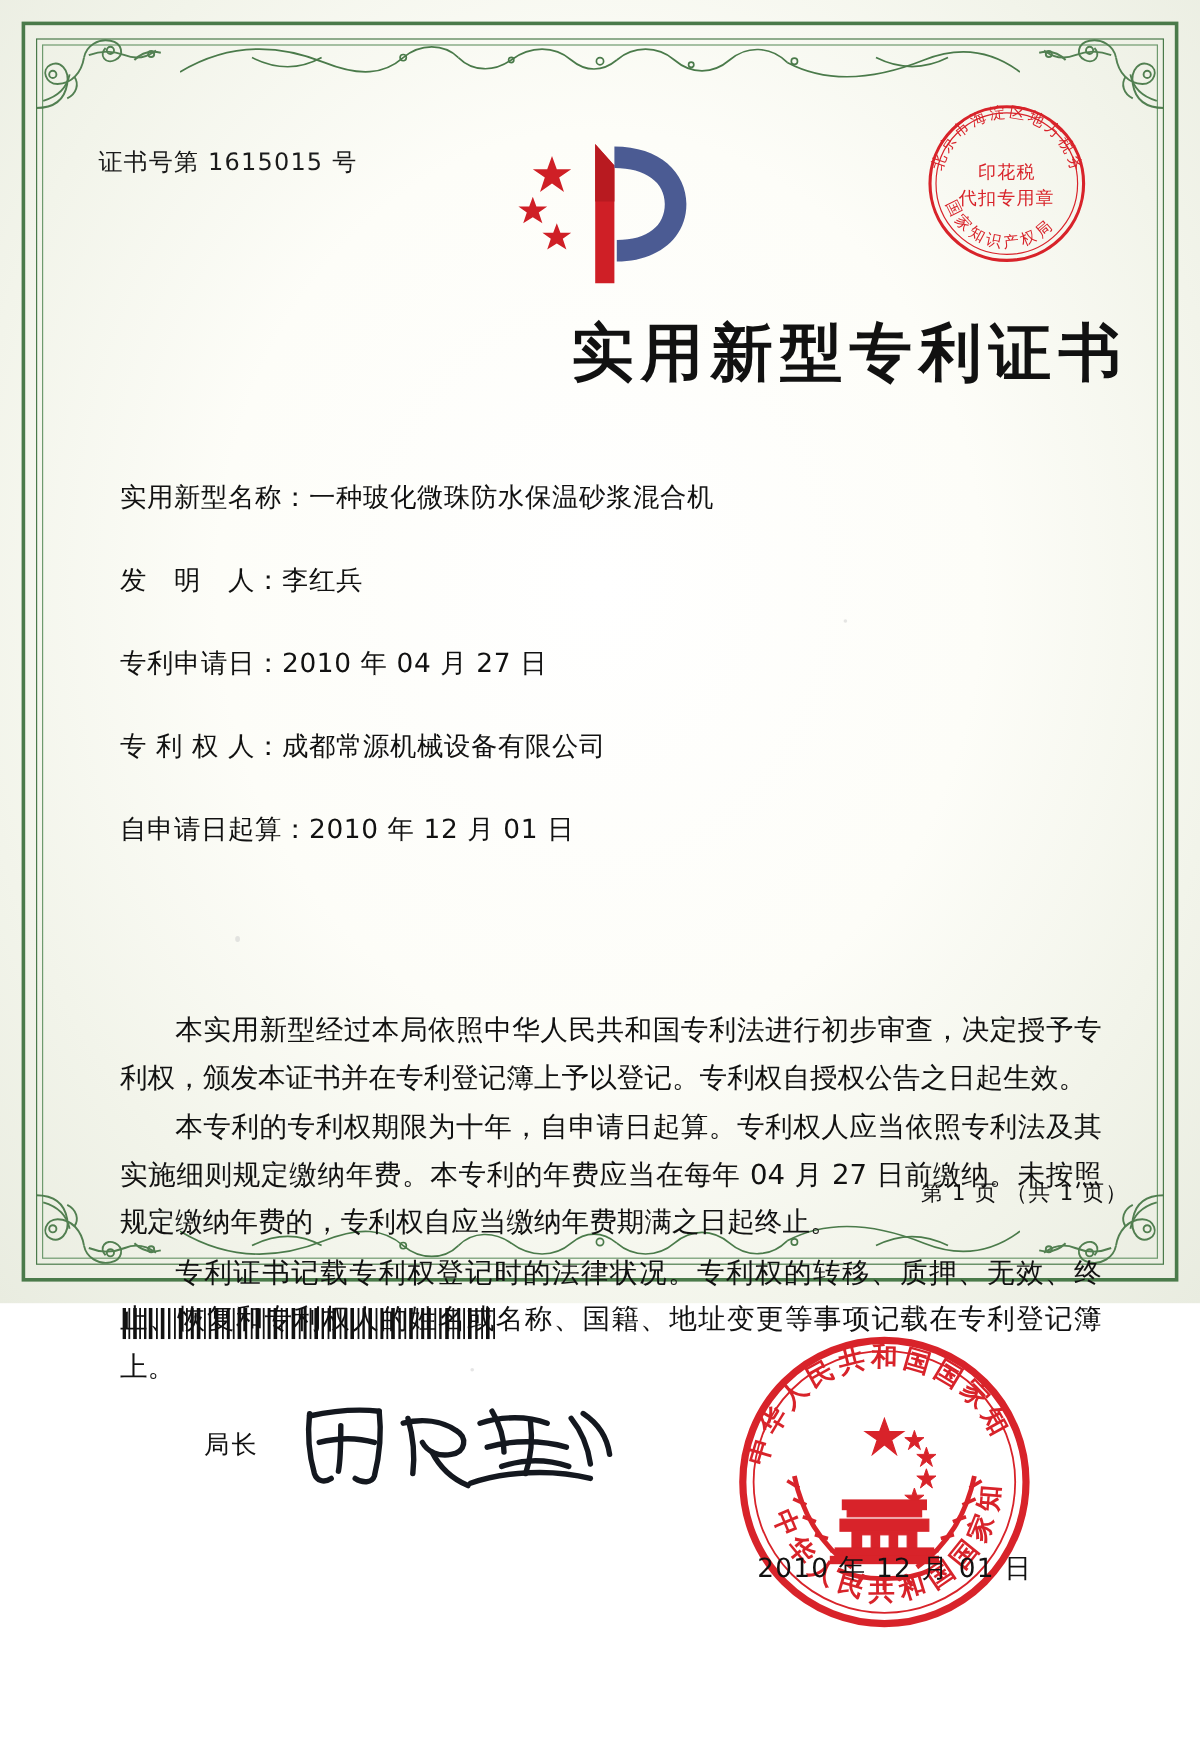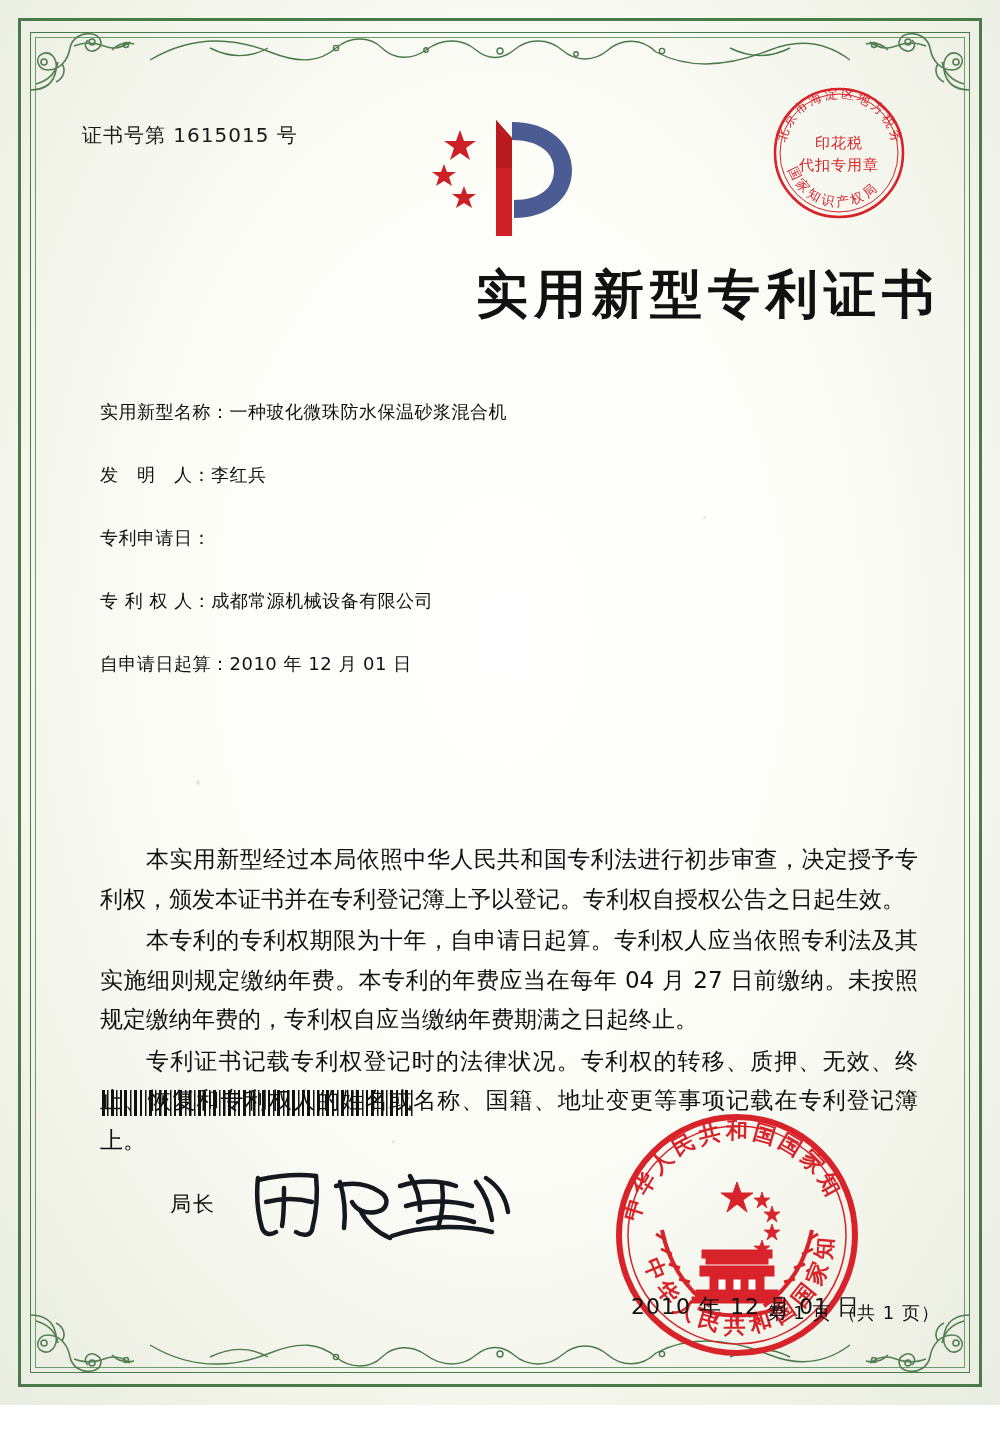--- a/index.html
+++ b/index.html
@@ -9,21 +9,21 @@
   }
   body {
     width: 1000px;
     height: 1452px;
     font-family: "DejaVu Sans", "Liberation Sans", sans-serif;
     overflow: hidden;
   }
   .page {
     position: relative;
     width: 1000px;
-    height: 1405px;
+    height: 1086px;
     background:
       radial-gradient(ellipse at 50% 45%, #ffffff 0%, #fdfdf8 45%, #f2f4ea 75%, #e9ece0 100%);
     box-sizing: border-box;
   }
   
   .border-outer {
     position: absolute;
     left: 18px; top: 18px; right: 18px; bottom: 18px;
     border: 3px solid #4a7a4a;
     box-sizing: border-box;
@@ -120,21 +120,21 @@
   .fields {
     position: absolute;
     left: 40px;
     right: 20px;
     top: 330px;
   }
   .field-row {
     display: flex;
     align-items: baseline;
     margin-bottom: 39px;
-    font-size: 18px;
+    font-size: 22px;
     color: #111;
     letter-spacing: .5px;
   }
   .field-label {
     white-space: pre;
     flex: 0 0 auto;
   }
   .field-value {
     flex: 1 1 auto;
     letter-spacing: .5px;
@@ -350,20 +350,21 @@
       <div class="field-row">
         <span class="field-label">实用新型名称：</span>
         <span class="field-value">一种玻化微珠防水保温砂浆混合机</span>
       </div>
       <div class="field-row">
         <span class="field-label">发　明　人：</span>
         <span class="field-value">李红兵</span>
       </div>
       <div class="field-row">
         <span class="field-label">专利申请日：</span>
+        <span class="field-value">2010 年 04 月 27 日</span>
       </div>
       <div class="field-row">
         <span class="field-label">专 利 权 人：</span>
         <span class="field-value">成都常源机械设备有限公司</span>
       </div>
       <div class="field-row">
         <span class="field-label">自申请日起算：</span>
         <span class="field-value">2010 年 12 月 01 日</span>
       </div>
     </div>

